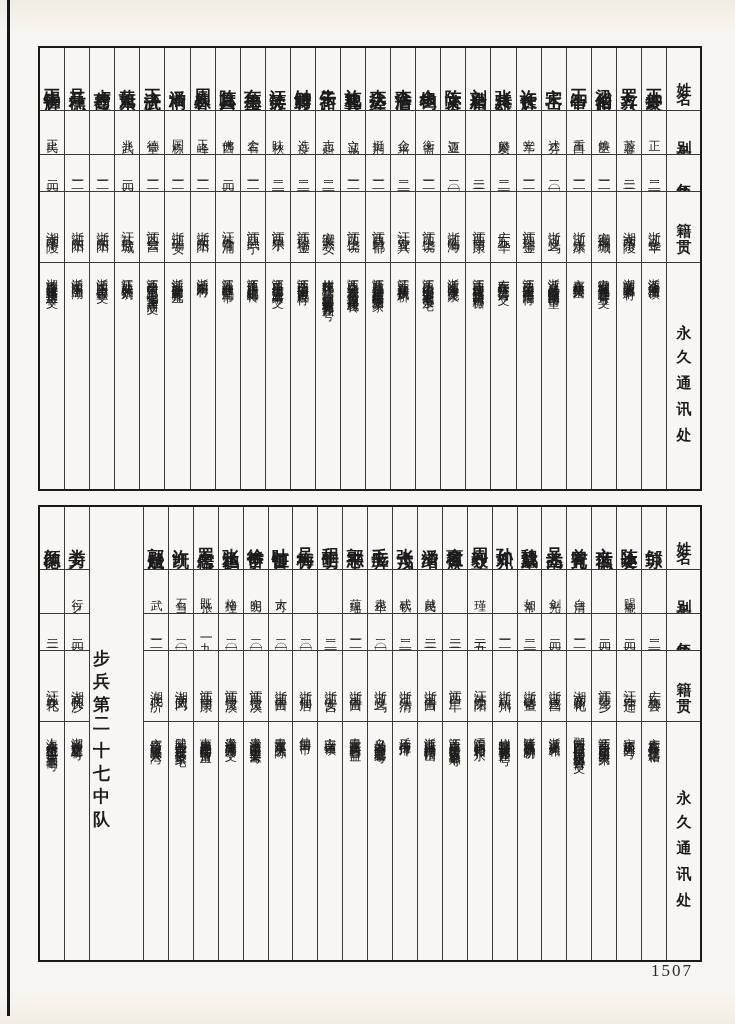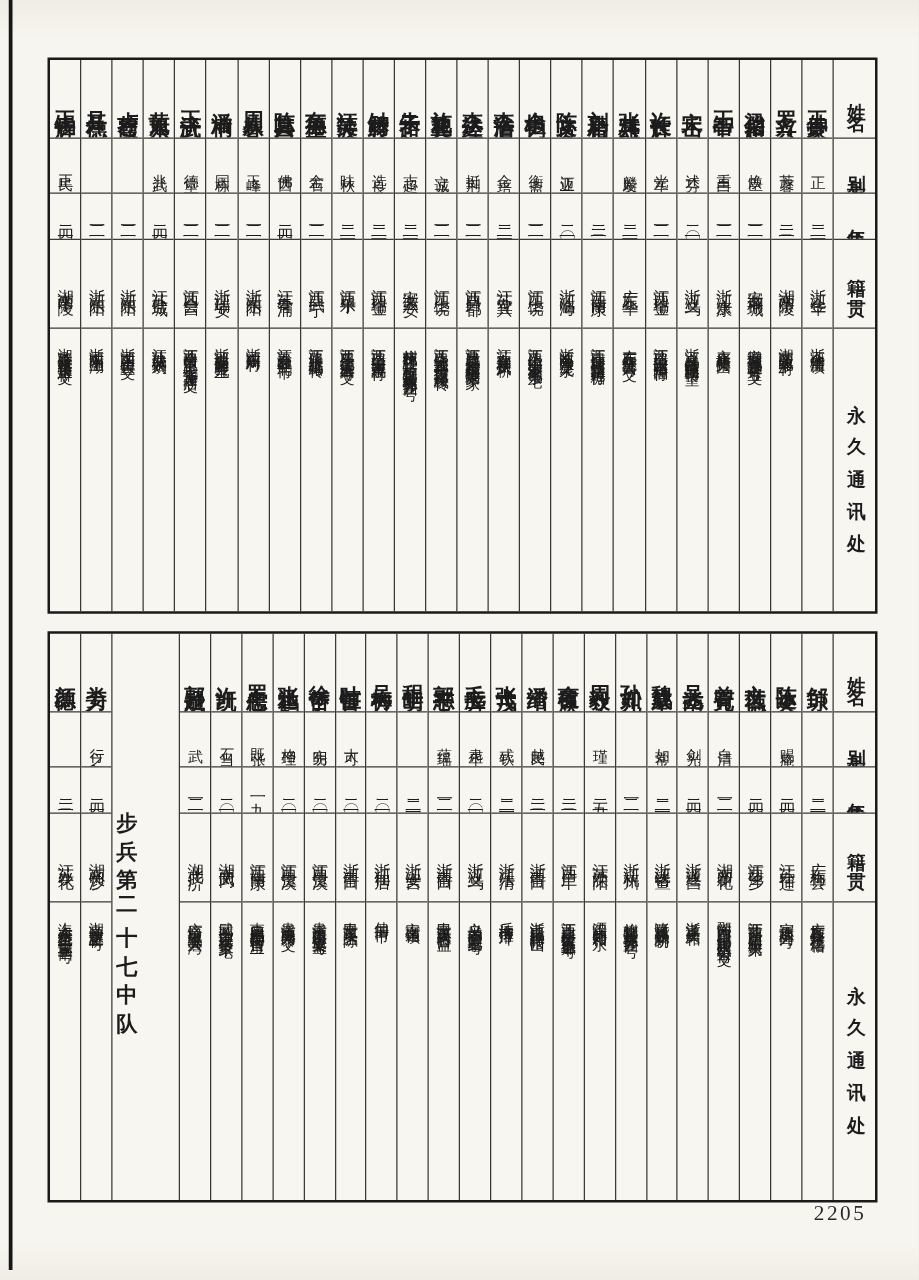--- a/index.html
+++ b/index.html
@@ -454,14 +454,14 @@
 
   <div class="col">
     <div class="cell cell-name">颜德</div>
     <div class="cell cell-alias"></div>
     <div class="cell cell-age">二三</div>
     <div class="cell cell-native">江苏兴化</div>
     <div class="cell cell-address">上海东余杭路第二百十一巷三十四号·</div>
   </div>
 </div>
 
-  <div class="page-number">2205</div>
+  <div class="page-number">1507</div>
 </div>
 
 </body></html>

